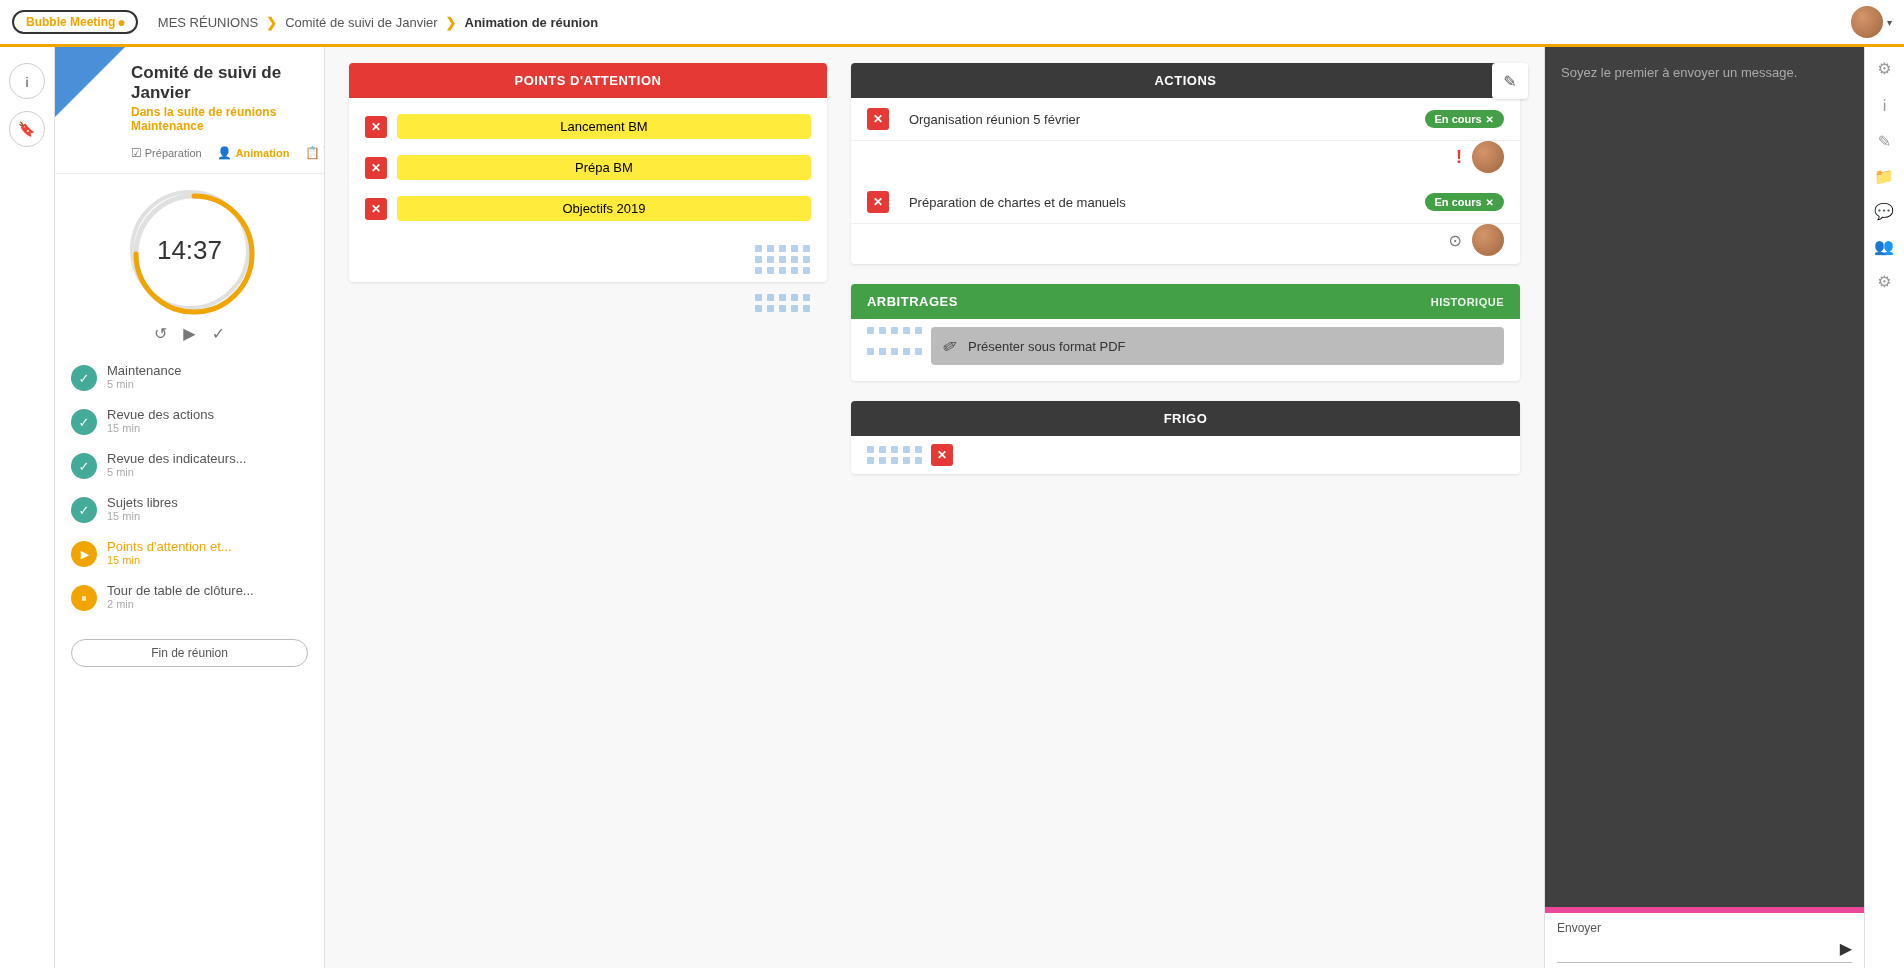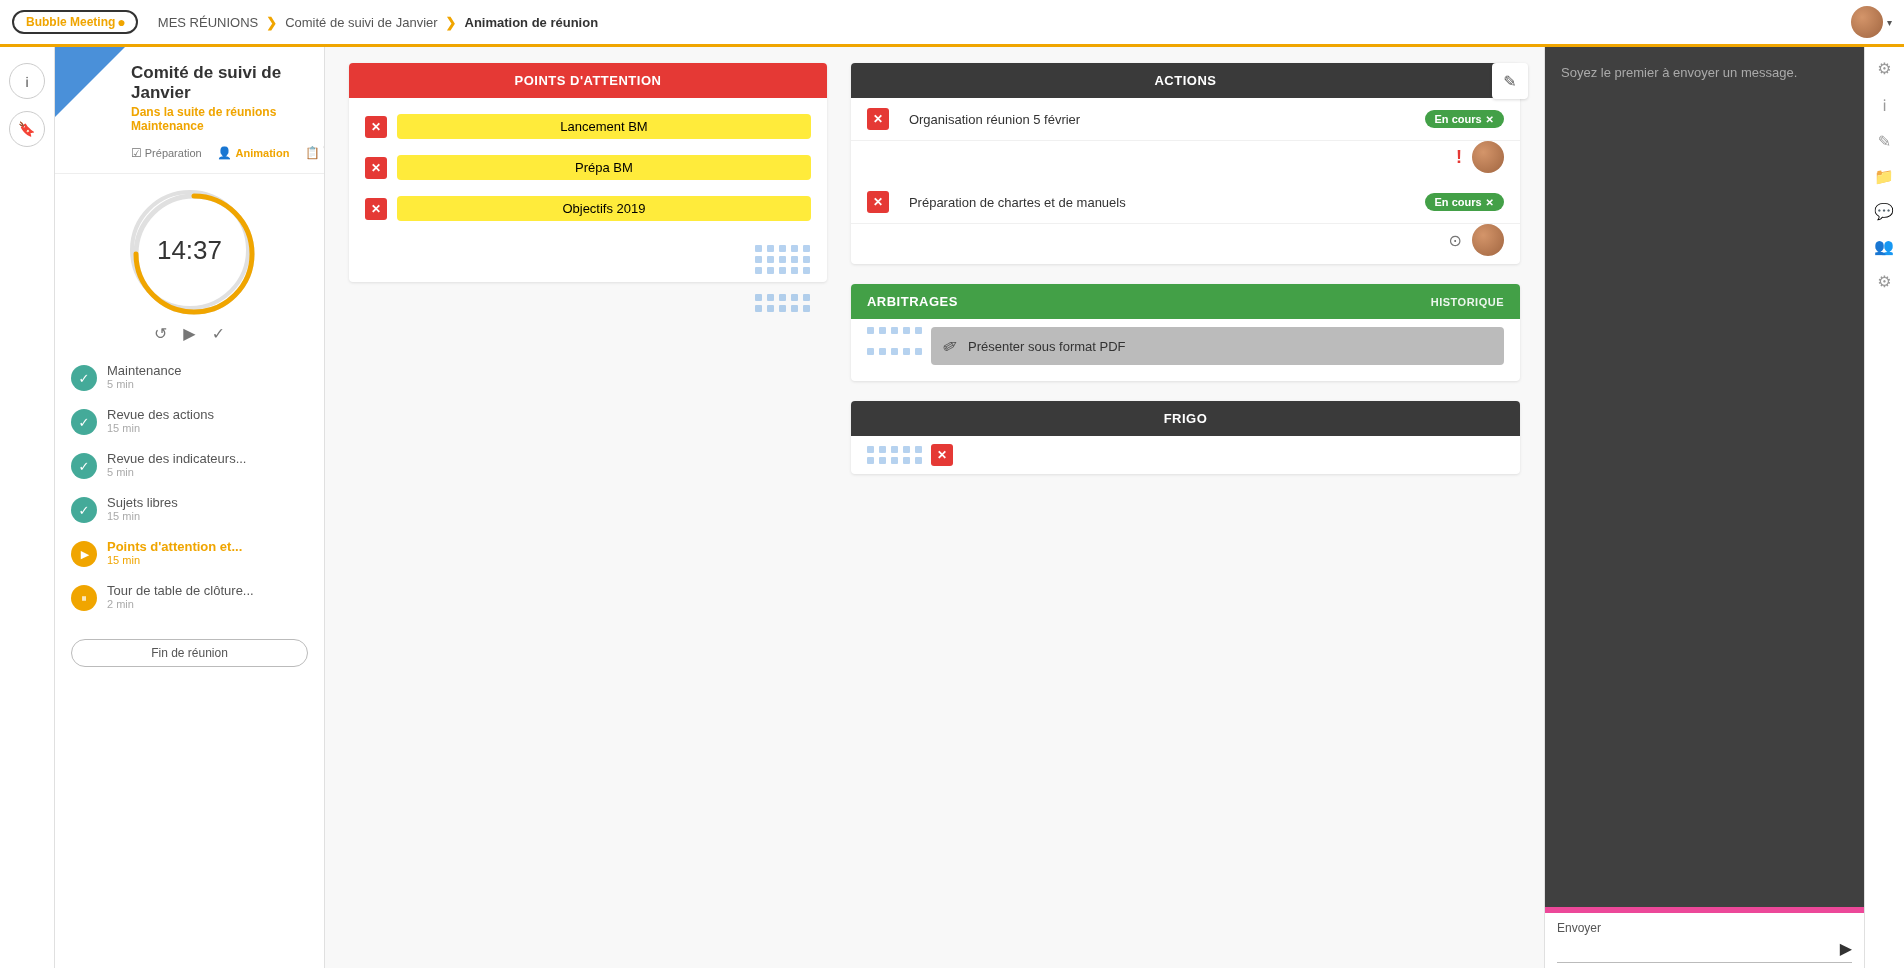--- a/index.html
+++ b/index.html
@@ -301,21 +301,21 @@
           <div class="item-title">Sujets libres</div>
           <div class="item-duration">15 min</div>
         </div>
       </div>
 
       <div class="agenda-item active">
         <div class="check-circle" style="background:#f0a500;">
           <span style="font-size:11px; margin-left:2px;">▶</span>
         </div>
         <div class="item-text">
-          <div class="item-title" style="color:#f0a500; font-weight:700;">Points d'attention et...</div>
+          <div class="item-title" style="color:#f0a500; font-weight:400;">Points d'attention et...</div>
           <div class="item-duration" style="color:#f0a500;">15 min</div>
         </div>
       </div>
 
       <div class="agenda-item">
         <div class="check-circle" style="background:#f0a500;">
           <span style="font-size:11px;">⏸</span>
         </div>
         <div class="item-text">
           <div class="item-title">Tour de table de clôture...</div>

